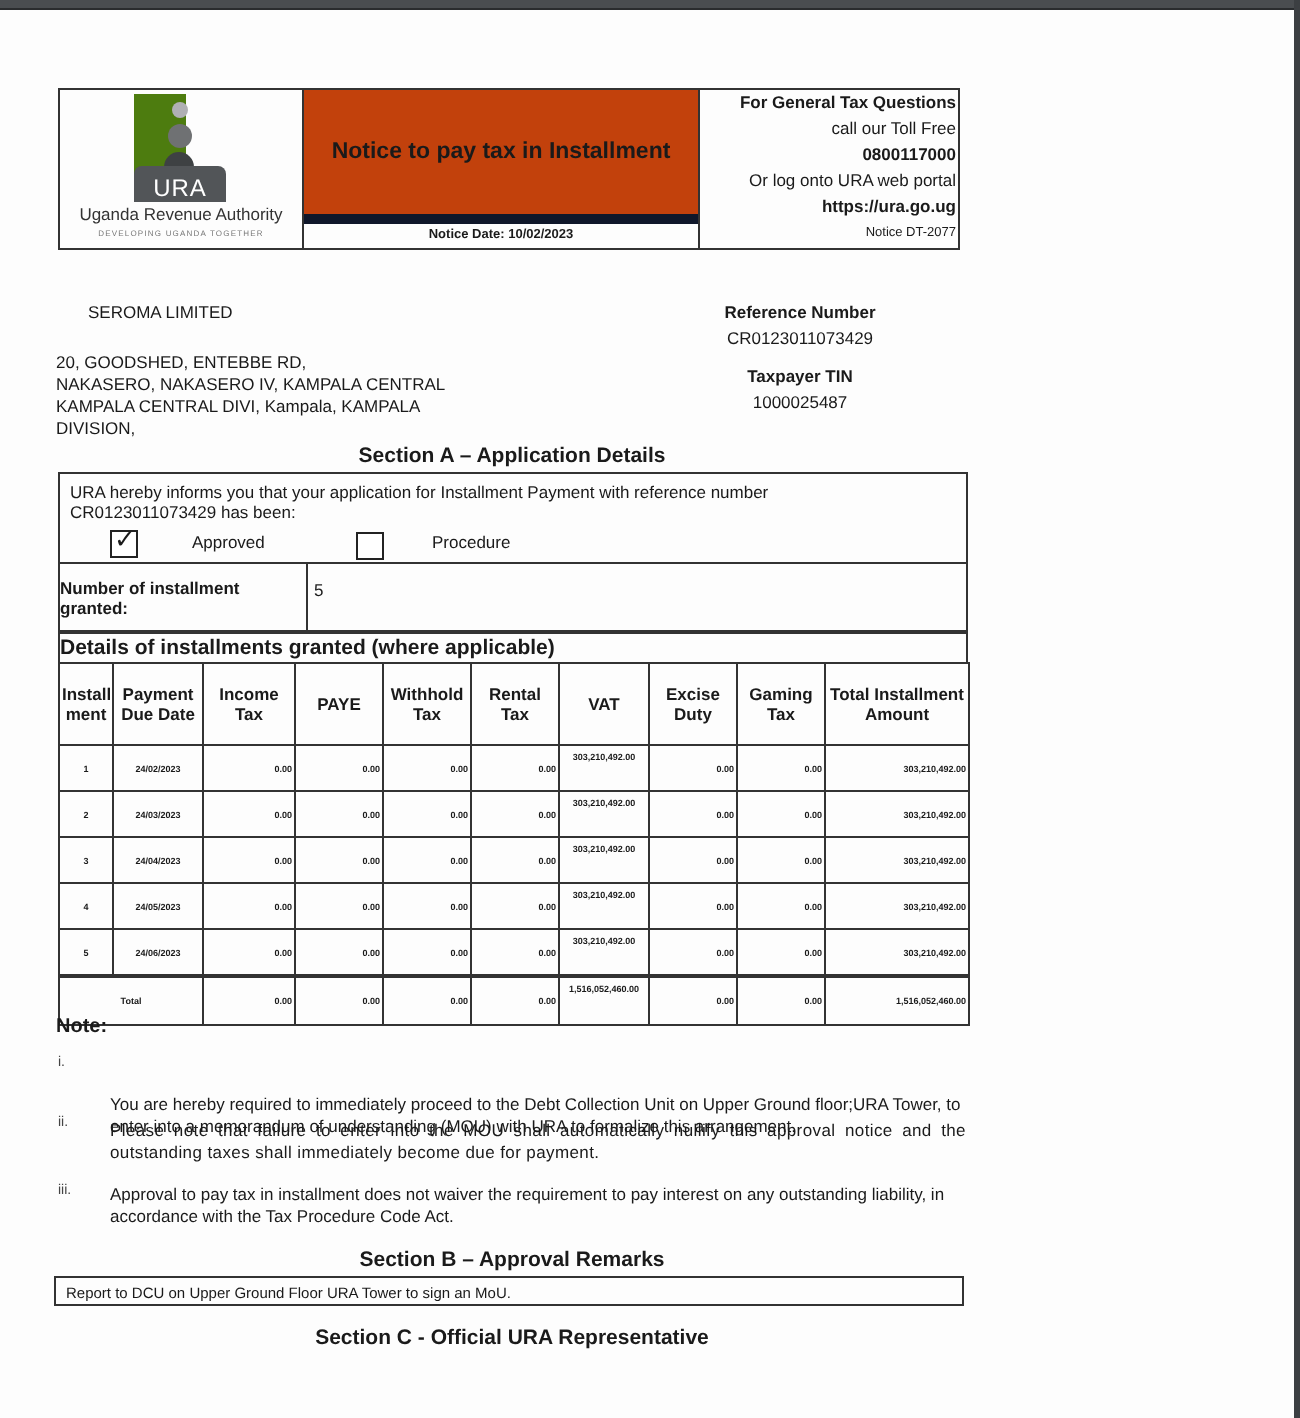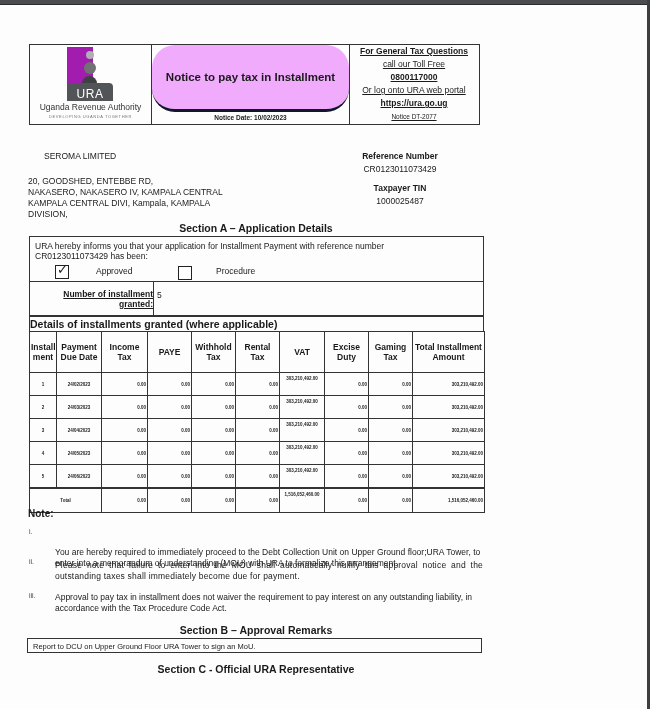--- a/index.html
+++ b/index.html
@@ -4,53 +4,53 @@
 <style>
   html, body { margin:0; padding:0; }
   body { width:650px; height:709px; background:#fdfdfd; position:relative; overflow:hidden; font-family:"Liberation Sans", sans-serif; color:#1a1a1a; }
   .topbar { position:absolute; left:0; top:0; width:650px; height:4px; background:#4a4d50; border-bottom:1px solid #2a2c2e; }
   .rightbar { position:absolute; right:0; top:0; width:3px; height:709px; background:#3c3f42; }
   .page { position:absolute; left:0; top:5px; width:647px; height:704px; background:#fdfdfd; }
 
   
   .hdr { position:absolute; left:29px; top:44px; width:449px; height:79px; border:1px solid #333; display:flex; }
   .logo-cell { width:121px; border-right:1px solid #333; position:relative; }
-  .logo-box { position:absolute; left:37px; top:2px; width:26px; height:52px; background:#a21caf; }
+  .logo-box { position:absolute; left:37px; top:2px; width:26px; height:52px; background:#4d7c0f; }
   .dot1 { position:absolute; left:19px; top:4px; width:8px; height:8px; border-radius:50%; background:#b0b0b4; }
   .dot2 { position:absolute; left:17px; top:15px; width:12px; height:12px; border-radius:50%; background:#6f7173; }
   .dot3 { position:absolute; left:15px; top:29px; width:15px; height:15px; border-radius:50%; background:#3e4143; }
   .ura-band { position:absolute; left:0; top:40px; width:46px; height:14px; background:#525558; color:#fff; font-size:12px; text-align:center; line-height:14px; letter-spacing:0.5px; }
   .ura-band::before { content:""; position:absolute; left:0; top:-4px; width:46px; height:4px; background:#525558; border-radius:20px 20px 0 0; }
   .logo-name { position:absolute; left:0; top:57px; width:121px; text-align:center; font-size:8.5px; color:#333; }
   .logo-sub { position:absolute; left:0; top:69px; width:121px; text-align:center; font-size:4px; color:#777; letter-spacing:0.6px; }
   .title-cell { width:197px; border-right:1px solid #333; display:flex; flex-direction:column; }
-  .title-main { flex:1; background:#f0abfc; display:flex; align-items:center; justify-content:center; font-weight:bold; font-size:11.5px; border-bottom:3px solid #0f172a;border-radius:23px; }
+  .title-main { flex:1; background:#c2410c; display:flex; align-items:center; justify-content:center; font-weight:bold; font-size:11.5px; border-bottom:5px solid #0f172a; }
   .title-date { height:12px; font-size:6.5px; font-weight:bold; text-align:center; line-height:12px; }
-  .contact-cell { flex:1; text-align:center; padding-right:1px; font-size:8.5px; line-height:13px;text-decoration:underline; }
+  .contact-cell { flex:1; text-align:right; padding-right:1px; font-size:8.5px; line-height:13px; }
   .contact-cell .b { font-weight:bold; }
   .contact-cell .sm { font-size:6.5px; }
 
   
   .company { position:absolute; left:28px; top:151px; font-size:8.5px;margin-left:16px; }
   .addr { position:absolute; left:28px; top:176px; font-size:8.5px; line-height:11px; }
   .refblock { position:absolute; left:340px; top:150px; width:120px; text-align:center; font-size:8.5px; line-height:13px; }
   .refblock .b { font-weight:bold; }
   .refblock .gap { height:6px; }
 
   .sec-title { position:absolute; left:29px; width:454px; text-align:center; font-weight:bold; font-size:10.5px; }
 
   
   .secA { position:absolute; left:29px; top:236px; width:453px; height:44px; border:1px solid #333; }
   .secA .txt { position:absolute; left:5px; top:4px; font-size:8.5px; line-height:10px; width:440px; }
   .cb { position:absolute; width:12px; height:12px; border:1px solid #222; background:#fff; }
   .cb .tick { position:absolute; left:1px; top:-3px; font-size:13px; line-height:14px; }
   .cblabel { position:absolute; font-size:8.5px; }
 
   .ngrant { position:absolute; left:29px; top:281px; width:453px; height:34px; border:1px solid #333; border-top:none; display:flex; }
-  .ngrant .lbl { width:124px; border-right:1px solid #333; text-align:right; font-weight:bold; font-size:8.5px; line-height:10px; padding-top:8px; box-sizing:border-box;text-decoration:underline; }
+  .ngrant .lbl { width:124px; border-right:1px solid #333; text-align:left; font-weight:bold; font-size:8.5px; line-height:10px; padding-top:8px; box-sizing:border-box; }
   .ngrant .val { flex:1; font-size:8.5px; padding:9px 3px; }
 
   .dtitle { position:absolute; left:29px; top:316px; width:453px; height:14px; border:1px solid #333; border-top:1px solid #333; text-align:left; font-weight:bold; font-size:10.5px; line-height:14px; }
 
   table.inst { position:absolute; left:29px; top:331px; width:455px; border-collapse:collapse; table-layout:fixed; }
   table.inst th, table.inst td { border:1px solid #333; padding:0 1px; }
   table.inst th { font-size:8.5px; font-weight:bold; line-height:10px; height:40px; text-align:center; vertical-align:middle; }
   table.inst td { height:19px; font-size:4.5px; font-weight:bold; text-align:right; vertical-align:middle; }
   table.inst td.c { text-align:center; }
   table.inst td.vat { text-align:center; vertical-align:top; padding-top:3px; }

